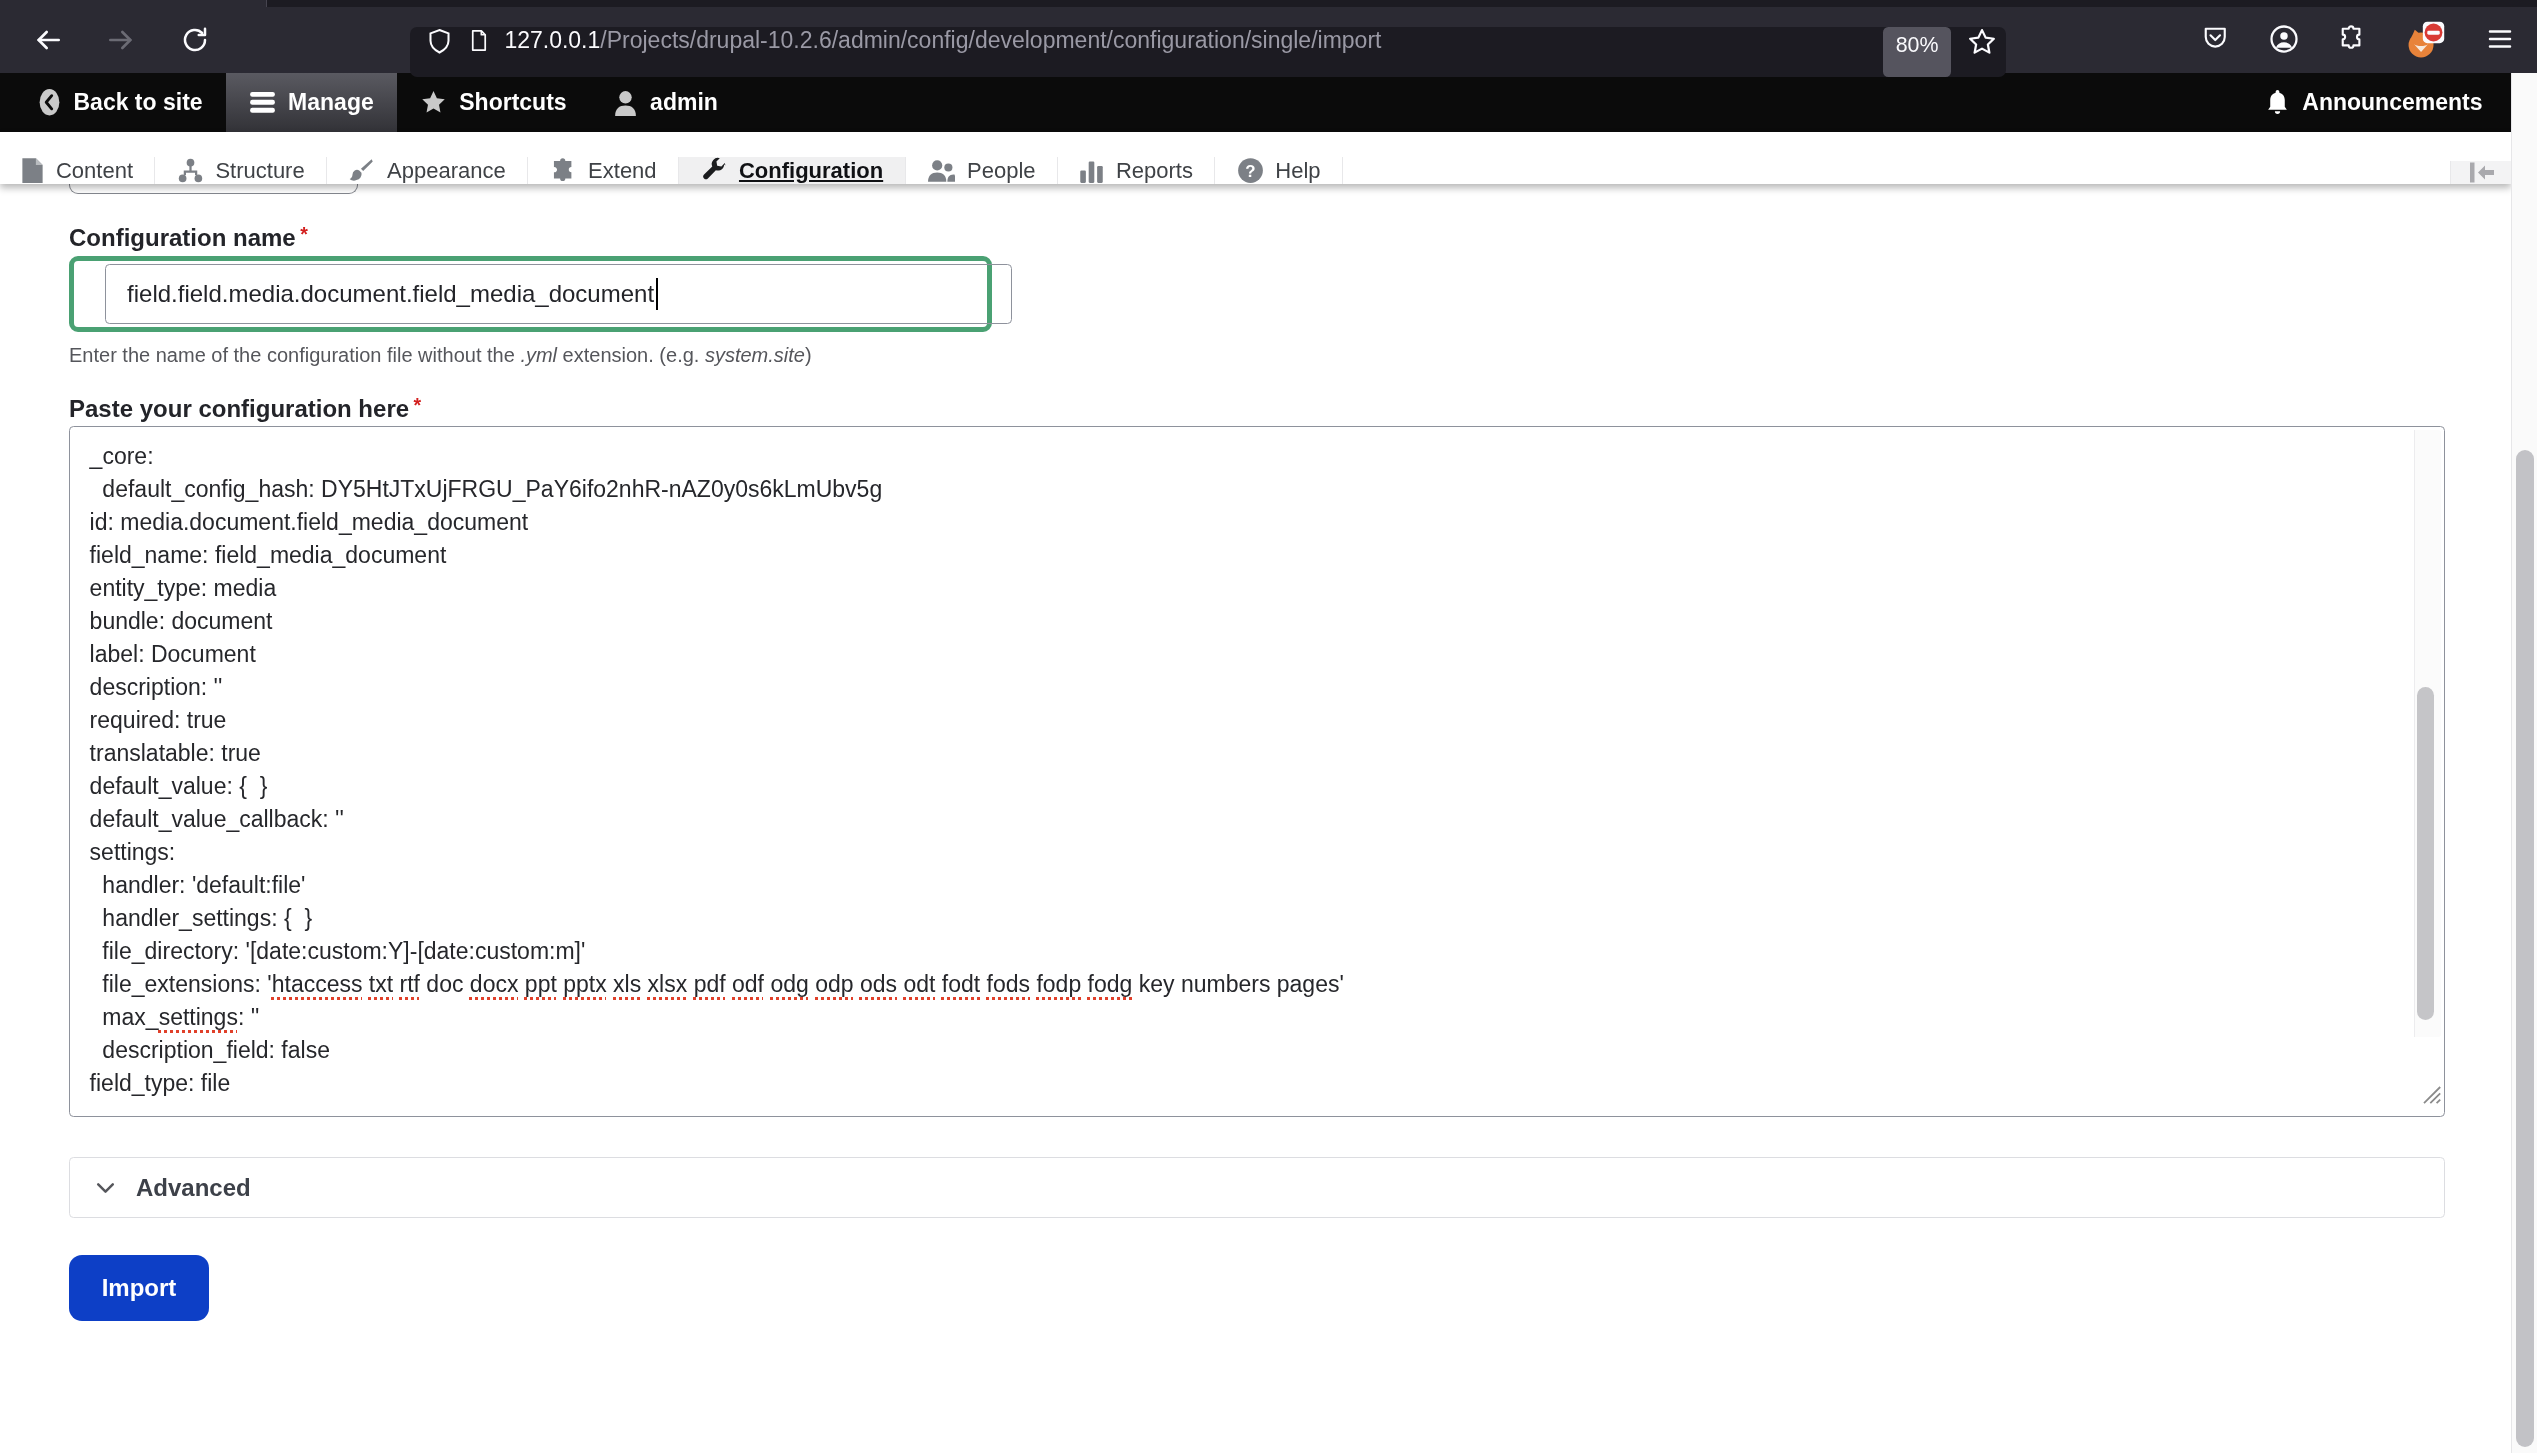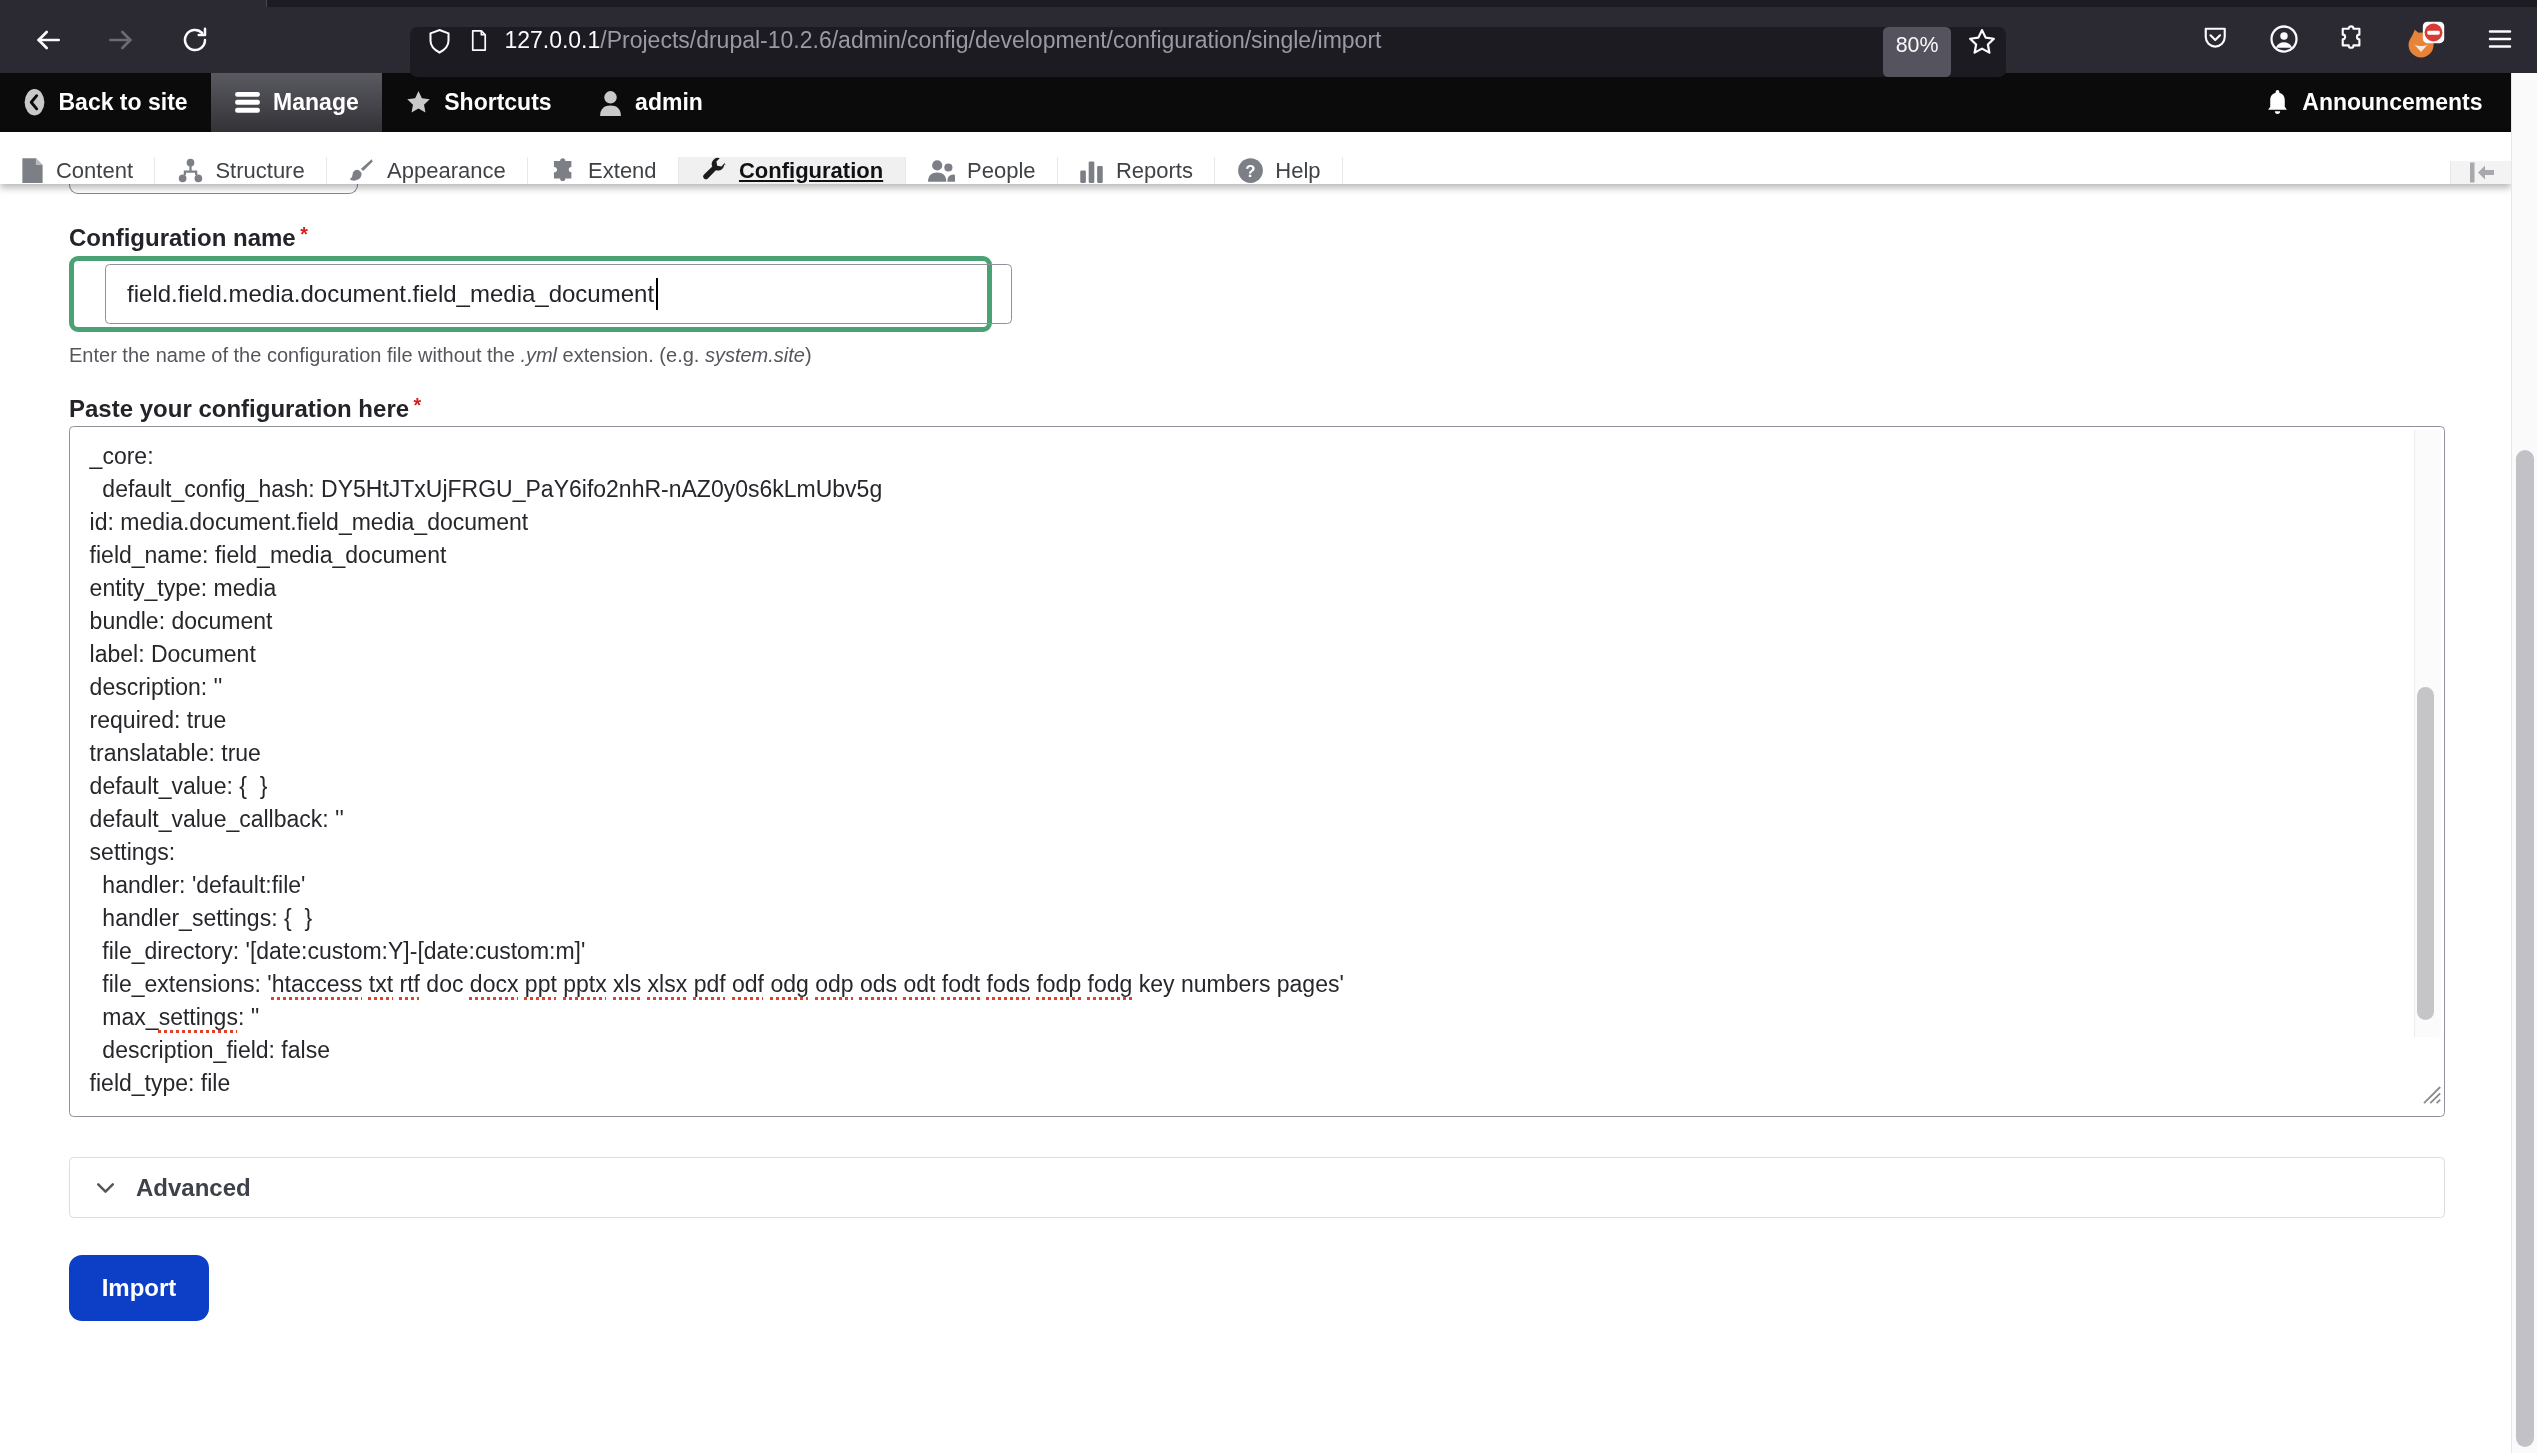--- a/index.html
+++ b/index.html
@@ -19,21 +19,21 @@
   #url-text { font-size:23px; white-space:nowrap; overflow:hidden; margin-left:14.2px; flex:1; }
   #url-text .domain { color:#fbfbfe; }
   #url-text .path { color:#9a99a5; }
   #zoom-badge { background:#55545e; color:#fbfbfe; font-size:21.4px; border-radius:5.3px;
       padding:6.2px 12.5px; margin-right:16px; }
   #right-icons { position:absolute; right:23px; top:0; height:66px; display:flex;
       align-items:center; gap:39px; }
 
   
   #admin-bar { left:0; top:73px; width:2511px; height:59px; background:#0b0b0b;
-      display:flex; align-items:stretch; color:#fff; z-index:20; }
+      display:flex; align-items:stretch; color:#fff; z-index:20;padding-left:15px; }
   #admin-bar .tb-item { display:flex; align-items:center; gap:12.5px; padding:0 23px;
       font-size:23px; font-weight:bold; white-space:nowrap; }
   #admin-bar .tb-item.active { background:linear-gradient(#5a5a61,#323237); }
   #announcements-item { margin-left:auto; padding-right:28.5px !important; }
 
   
   #admin-menu { left:0; top:132px; width:2511px; height:52px; background:#fff;
       display:flex; align-items:flex-end; box-shadow:0 3.6px 7.1px rgba(0,0,0,.28); z-index:20; }
   #admin-menu .menu-item { display:flex; align-items:center; gap:11.6px; padding:0 21.4px;
       font-size:22px; color:#3f4246; border-right:0.9px solid #e8e8ea; white-space:nowrap; }

